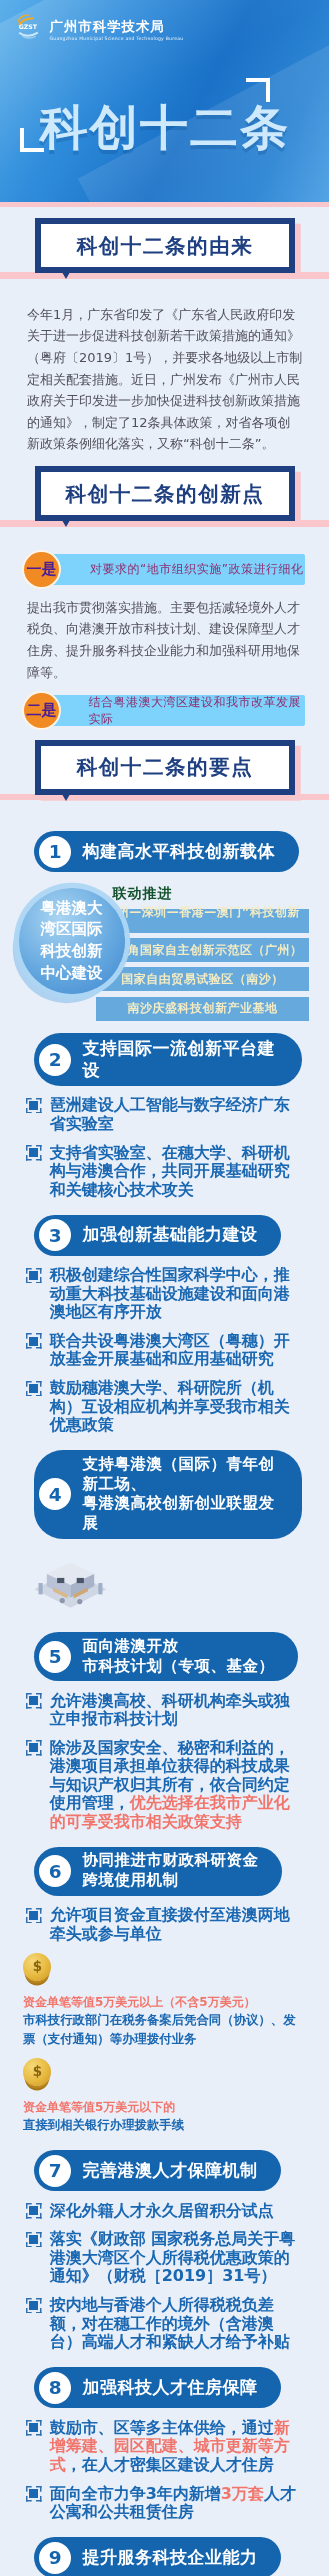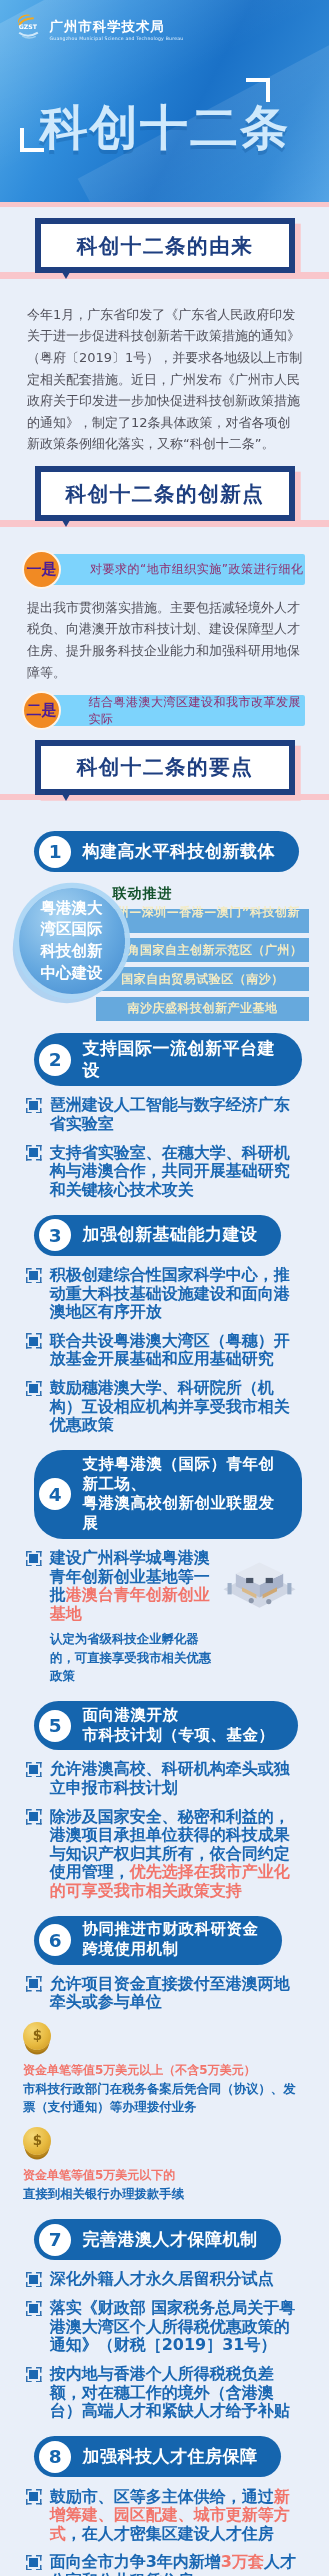--- a/index.html
+++ b/index.html
@@ -212,27 +212,20 @@
             <div class="btext"><span class="seg-b">鼓励穗港澳大学、科研院所（机构）互设相应机构并享受我市相关优惠政策</span></div>
           </div>
         </section>
         <section class="kp">
           <div class="pill two">
             <span class="pnum">4</span>
             <span class="ptitle">支持粤港澳（国际）青年创新工场、
 粤港澳高校创新创业联盟发展</span>
           </div>
           <div class="item4-row">
-            <div class="item4-left">
-              <div class="bullet">
-                <span class="frame"></span>
-                <div class="btext"><span class="seg-b">建设广州科学城粤港澳青年创新创业基地等一批</span><span class="seg-r">港澳台青年创新创业基地</span></div>
-              </div>
-              <div class="note">认定为省级科技企业孵化器的，可直接享受我市相关优惠政策</div>
-            </div>
             <div class="office-ill">
   <svg width="89" height="68" viewBox="0 0 172 132">
     <polygon points="16,82 86,118 156,82 86,46" fill="#cfd6e4"></polygon>
     <polygon points="40,52 86,74 86,98 40,76" fill="#b9c2d6"></polygon>
     <polygon points="86,74 132,52 132,76 86,98" fill="#a8b3ca"></polygon>
     <polygon points="40,52 86,74 132,52 86,30" fill="#e3e8f1"></polygon>
     <polygon points="52,78 80,92 80,100 52,86" fill="#d9b98a"></polygon>
     <polygon points="92,92 120,78 120,86 92,100" fill="#cfa874"></polygon>
     <rect x="60" y="60" width="14" height="10" fill="#4a5568"></rect>
     <rect x="98" y="60" width="14" height="10" fill="#4a5568"></rect>

